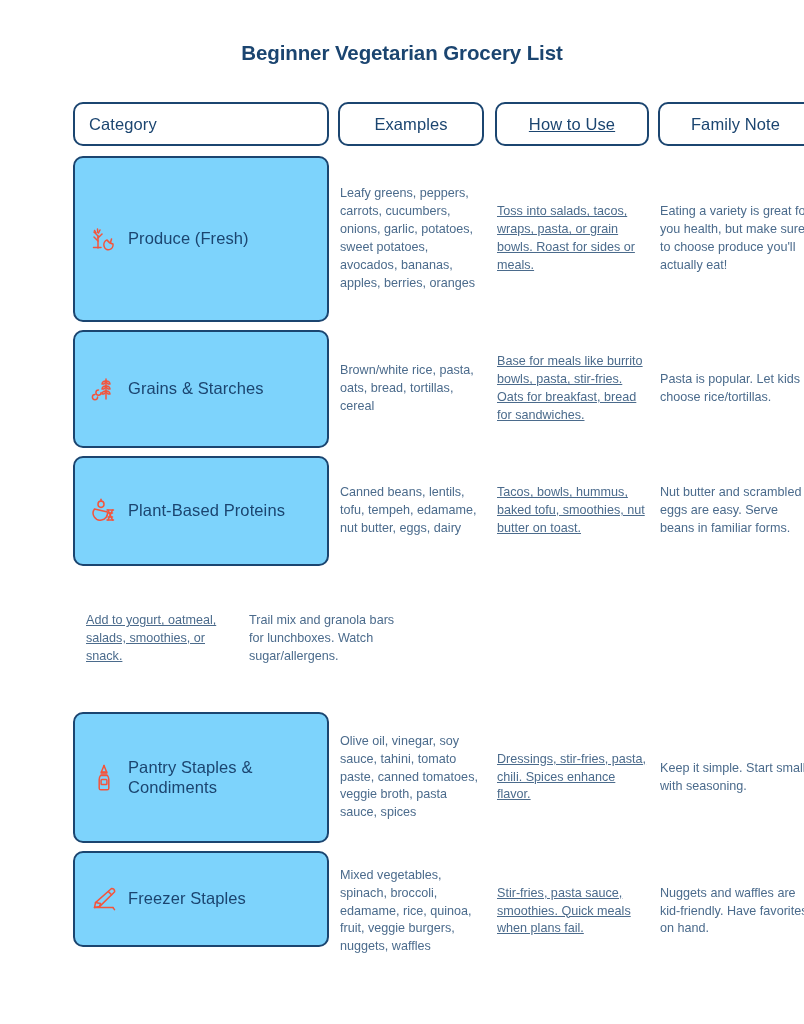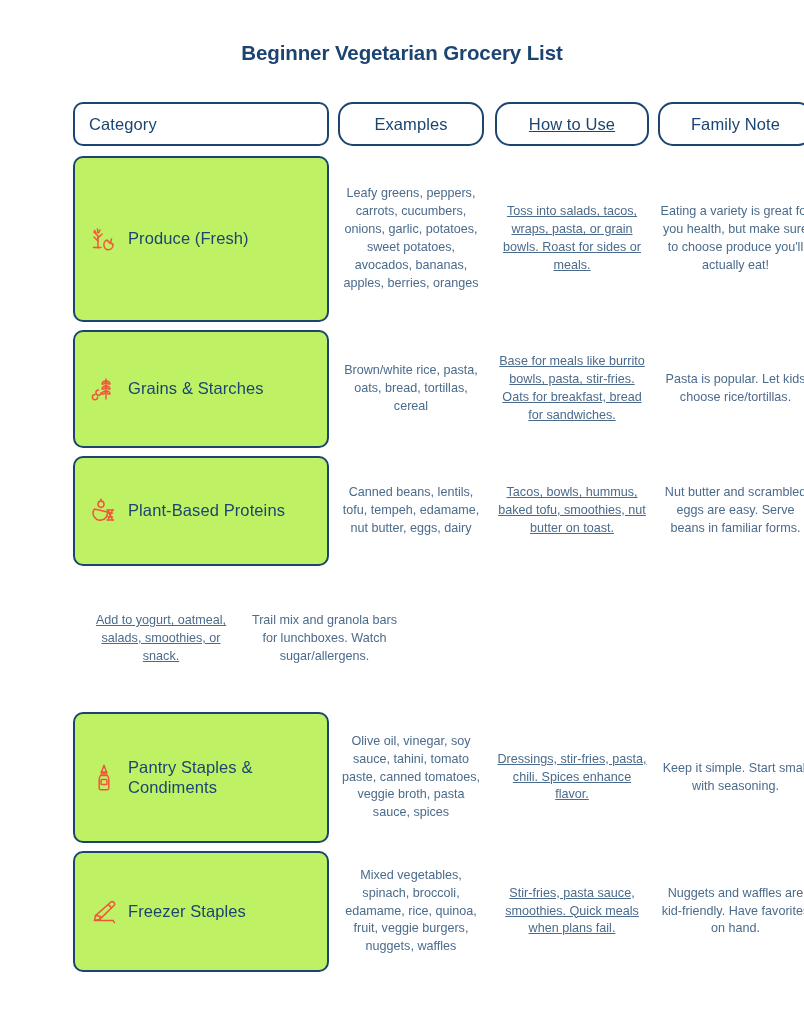--- a/index.html
+++ b/index.html
@@ -57,29 +57,29 @@
     background: #ffffff;
     box-sizing: border-box;
     height: 44px;
     display: flex;
     align-items: center;
     font-size: 16.5px;
     color: #1b4570;
     letter-spacing: 0.1px;
   }
   .hcell.left { justify-content: flex-start; padding-left: 14px; }
-  .hcell.center { justify-content: center; border-radius: 15px; }
+  .hcell.center { justify-content: center; }
 
   .body-row {
     margin-bottom: 8px;
   }
   .cat-card {
     border: 2px solid #1b4570;
     border-radius: 10px;
-    background: #bef264;
+    background: #7dd3fc;
     box-sizing: border-box;
     width: 256px;
     display: flex;
     align-items: center;
     padding-left: 14px;
     gap: 9px;
   }
   .cat-icon {
     flex: 0 0 auto;
     width: 30px;
@@ -89,21 +89,21 @@
   .cat-label {
     font-size: 16.5px;
     color: #1b4570;
     line-height: 1.18;
     letter-spacing: 0.1px;
   }
   .textcell {
     display: flex;
     align-items: center;
     justify-content: center;
-    text-align: center;
+    text-align: left;
     font-size: 12.6px;
     line-height: 1.42;
     color: #4b6b8c;
     box-sizing: border-box;
     padding: 0 2px;
   }
   .examples-cell { color: #4b6b8c; }
 </style>
 </head>
 <body>
@@ -207,21 +207,21 @@
           </svg>
         </span>
         <span class="cat-label">Pantry Staples &amp; Condiments</span>
       </div>
       <div class="textcell col-examples examples-cell">Olive oil, vinegar, soy sauce, tahini, tomato paste, canned tomatoes, veggie broth, pasta sauce, spices</div>
       <div class="textcell col-howto">Dressings, stir-fries, pasta, chili. Spices enhance flavor.</div>
       <div class="textcell col-note">Keep it simple. Start small with seasoning.</div>
     </div>
 
     <div class="row body-row" style="height:121px">
-      <div class="cat-card col-category" style="height:121px">
+      <div class="cat-card col-category" style="height:96px">
         <span class="cat-icon">
           <svg viewBox="0 0 30 30" width="30" height="30" fill="none" stroke="#f4543c" stroke-width="1.5" stroke-linecap="round" stroke-linejoin="round">
             <path d="M22.5 4.5 a3.2 3.2 0 0 1 3.2 3.2 L10.5 22.6 L5.5 23.6 L6.5 18.6 Z"></path>
             <path d="M19.4 7.6 L22.6 10.8"></path>
             <path d="M5.5 23.6 L24 23.6"></path>
             <path d="M24 23.6 L25.5 25.6"></path>
             <path d="M6.5 18.6 L11.5 19.6 L10.5 22.6"></path>
           </svg>
         </span>
         <span class="cat-label">Freezer Staples</span>

